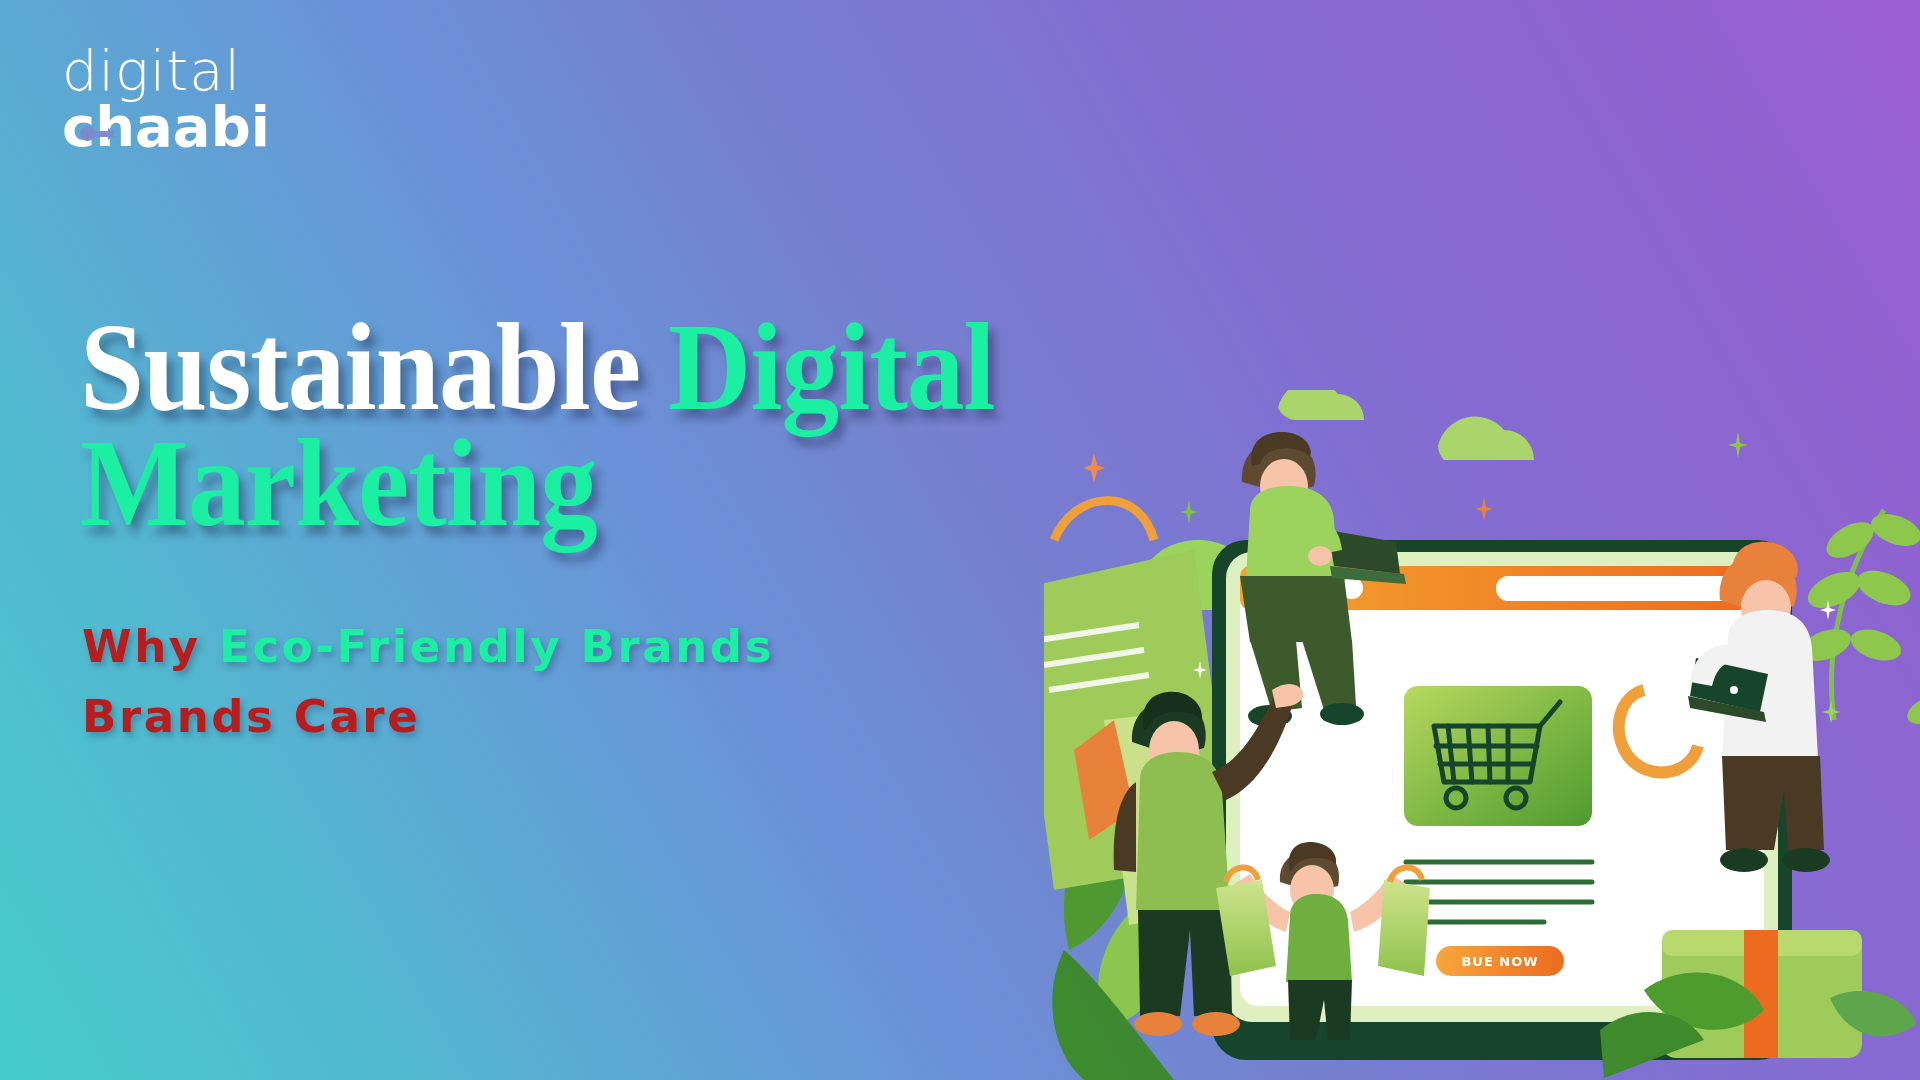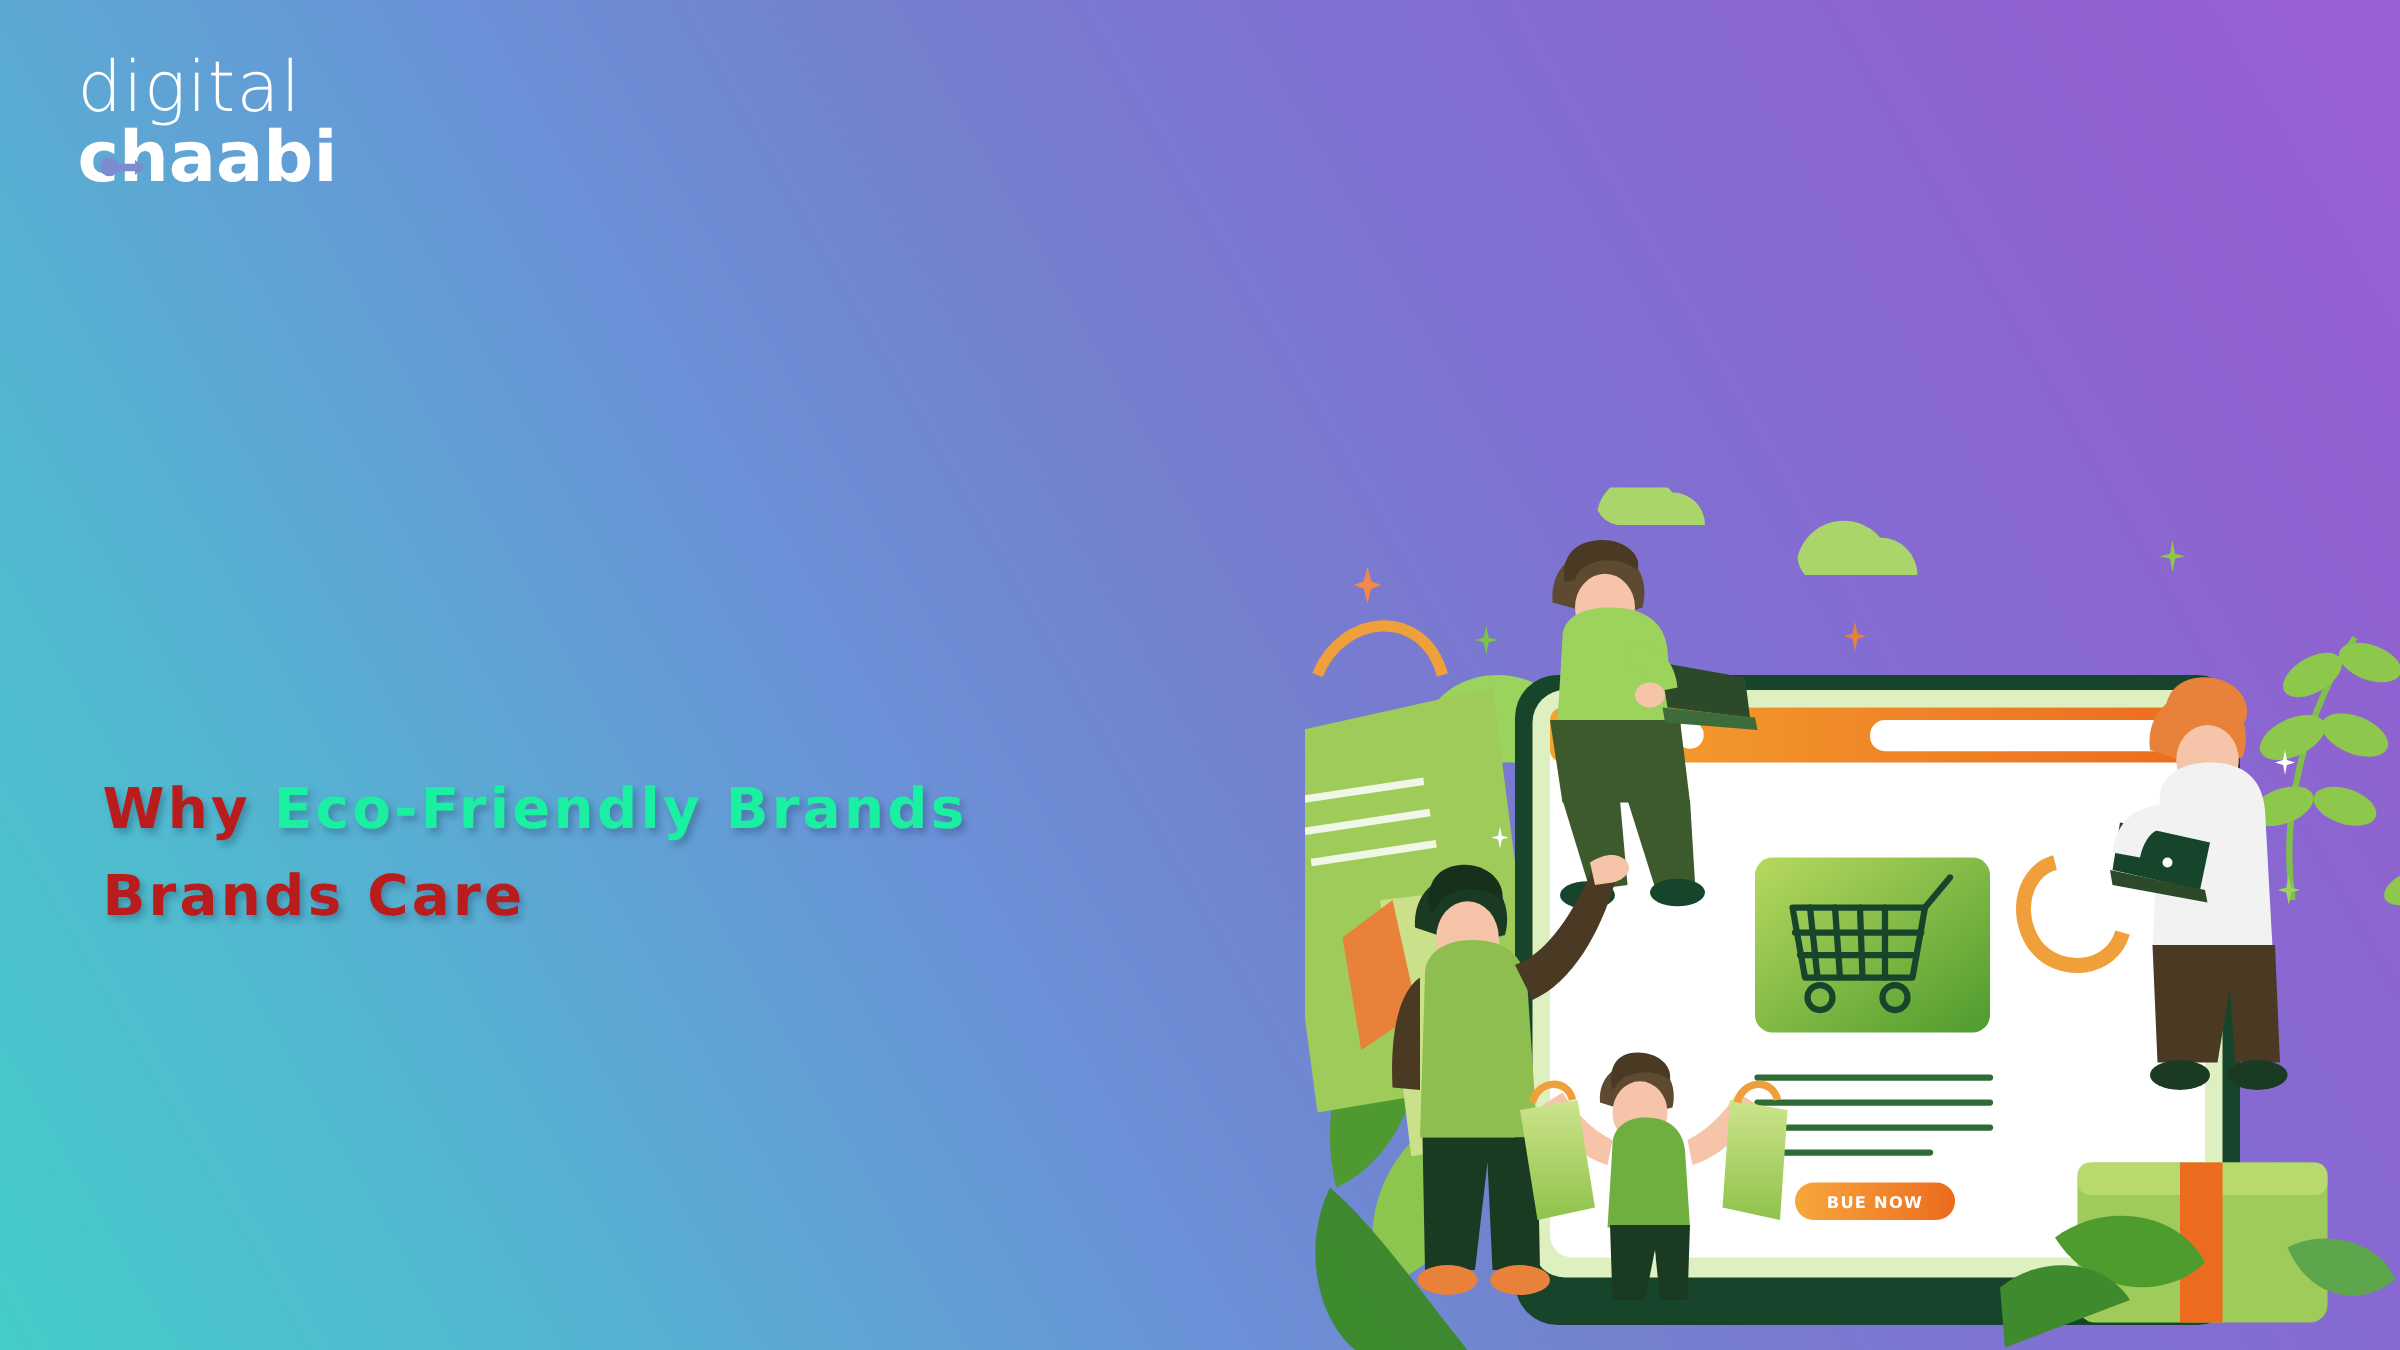--- a/index.html
+++ b/index.html
@@ -82,20 +82,29 @@
     <div class="logo-top">digital</div>
     <div class="logo-bottom">
       <span>chaabi</span>
       <span class="logo-key">
         <span class="kcirc"></span>
           <span class="kbar"></span>
       </span>
     </div>
   </div>
 
+  <div id="headline">
+    <div class="h-line">
+      <span class="hw">Sustainable</span>
+      <span class="hg">Digital</span>
+    </div>
+    <div class="h-line">
+      <span class="hg">Marketing</span>
+    </div>
+  </div>
 
   <div id="subtitle">
     <div class="s-line">
       <span class="sw">Why</span>
       <span class="sg">Eco-Friendly Brands</span>
     </div>
     <div class="s-line">
       <span class="sw">Brands Care</span>
     </div>
   </div>

